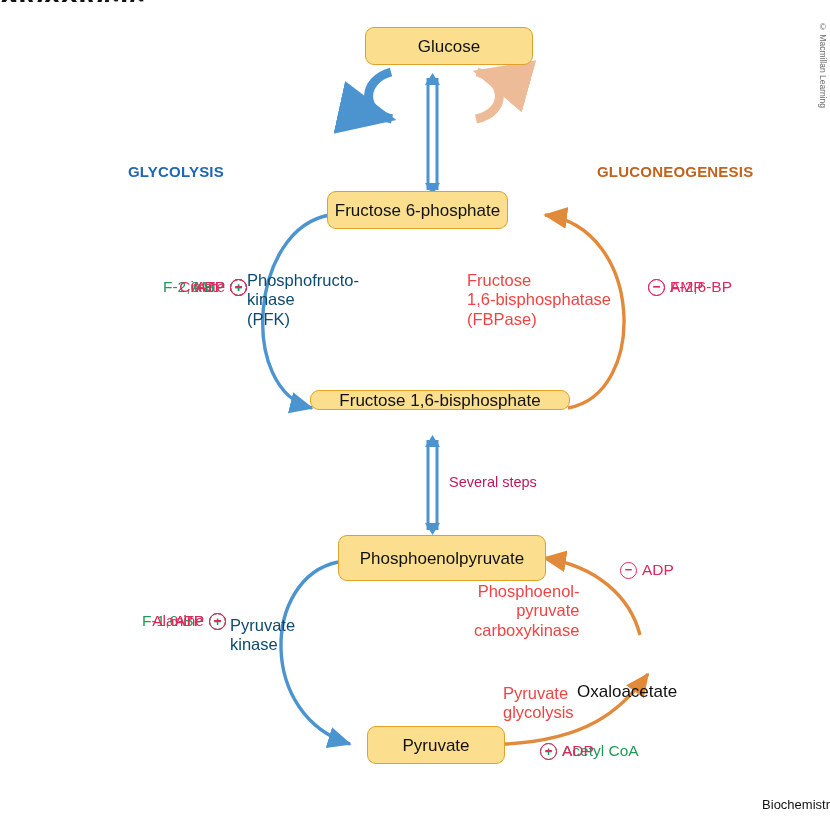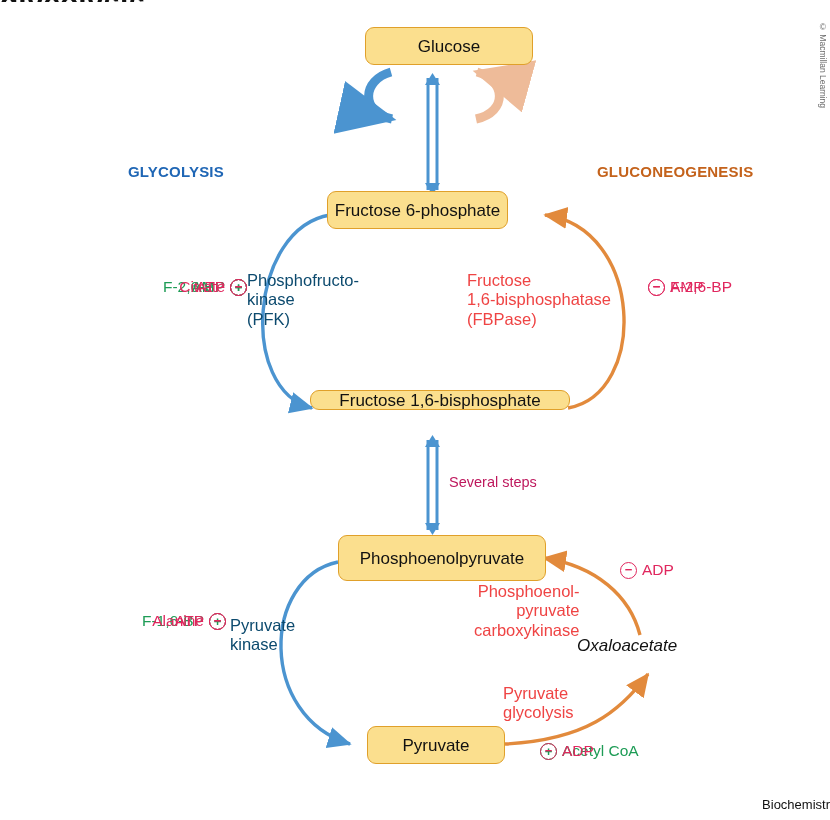--- a/index.html
+++ b/index.html
@@ -184,21 +184,21 @@
   </div>
 
   <div class="metabolite" style="left:310px; top:390px; width:260px; height:20px;">
     <span>Fructose 1,6-bisphosphate</span>
   </div>
 
   <div class="metabolite" style="left:338px; top:535px; width:208px; height:46px;">
     <span>Phosphoenolpyruvate</span>
   </div>
 
-  <div class="plain-label" style="left:577px; top:636px;font-style:italic;">
+  <div class="plain-label" style="left:577px; top:682px;">
     <span>Oxaloacetate</span>
   </div>
 
   <div class="metabolite" style="left:367px; top:726px; width:138px; height:38px;">
     <span>Pyruvate</span>
   </div>
 
   <div class="pathway-title glycolysis-title" style="left:128px; top:163px;">
     <span>GLYCOLYSIS</span>
   </div>

